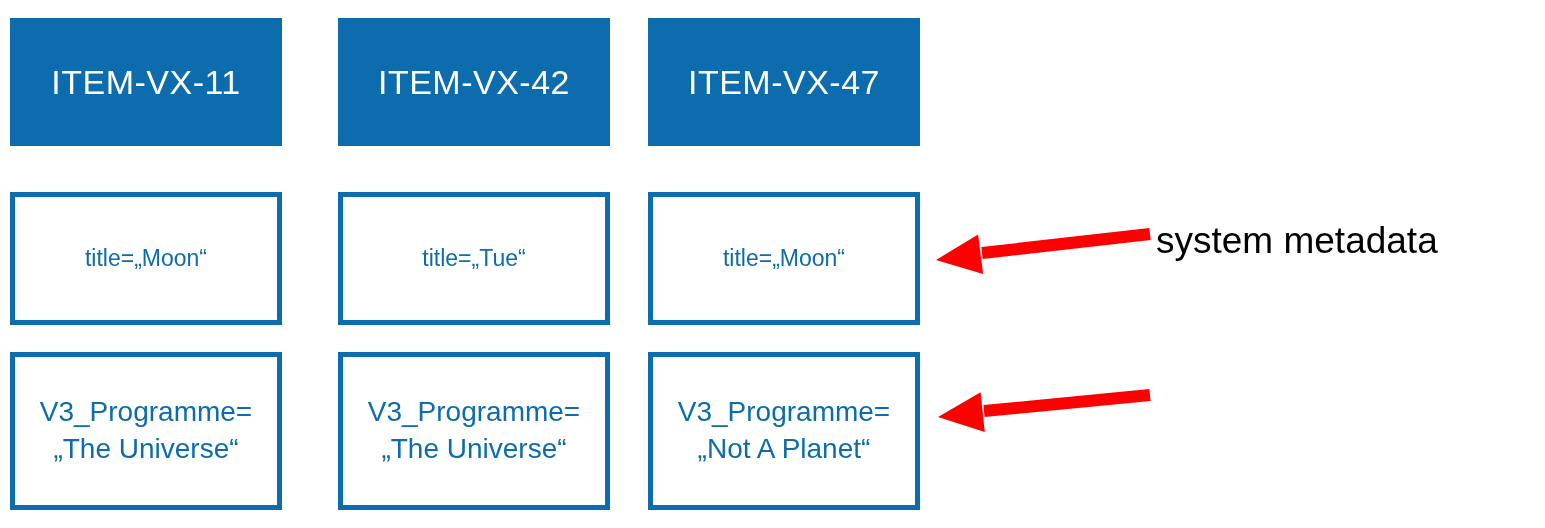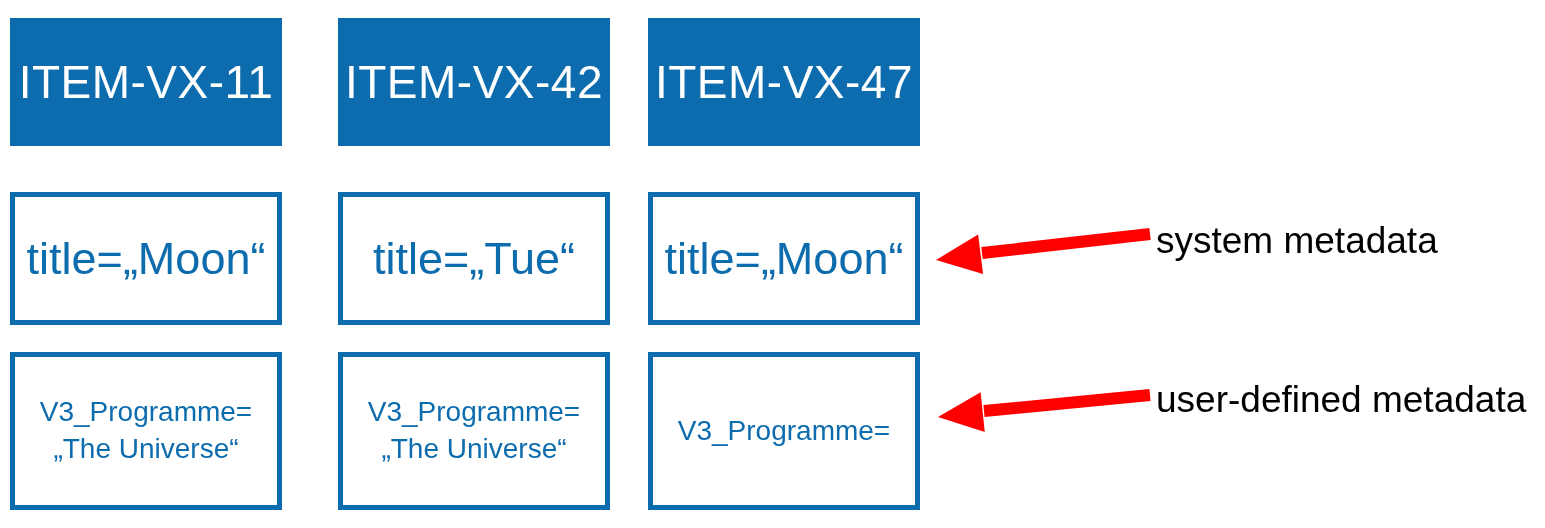--- a/index.html
+++ b/index.html
@@ -29,41 +29,41 @@
     position: absolute;
     left: 0;
     top: 18px;
     width: 272px;
     height: 128px;
     background: var(--brand-blue, #0C6CAD);
     display: flex;
     align-items: center;
     justify-content: center;
     color: #ffffff;
-    font-size: 46px;
+    font-size: 34px;
     letter-spacing: 0.5px;
   }
   .meta-box {
     position: absolute;
     left: 0;
     width: 272px;
     box-sizing: border-box;
     background: #ffffff;
     border: 5px solid var(--brand-blue, #0C6CAD);
     display: flex;
     flex-direction: column;
     align-items: center;
     justify-content: center;
     color: var(--brand-blue, #0C6CAD);
     text-align: center;
   }
   .meta-box.system {
     top: 192px;
     height: 133px;
-    font-size: 45px;
+    font-size: 23px;
   }
   .meta-box.user {
     top: 352px;
     height: 158px;
     font-size: 28px;
     line-height: 1.32;
   }
   .meta-line { display: block; }
 
   .arrow-layer {
@@ -127,30 +127,30 @@
 
   <div class="column col-3">
     <div class="header-box">
       <span>ITEM-VX-47</span>
     </div>
     <div class="meta-box system">
       <span>title=„Moon“</span>
     </div>
     <div class="meta-box user">
       <span class="meta-line">V3_Programme=</span>
+      <span class="meta-line">„Not A Planet“</span>
     </div>
   </div>
 
   <svg class="arrow-layer" viewBox="0 0 1545 528" aria-hidden="true">
     <g>
       <line class="arrow-shaft" x1="1150" y1="234" x2="982" y2="253"></line>
       <polygon class="arrow-head" points="936,260 978.1,234.5 983.1,274.1"></polygon>
     </g>
     <g>
       <line class="arrow-shaft" x1="1150" y1="395" x2="984" y2="411"></line>
       <polygon class="arrow-head" points="938,417 980.6,392.3 984.8,432.1"></polygon>
     </g>
   </svg>
 
   <div class="annotation system-label">system metadata</div>
-  <div class="annotation user-label">user-defined metadata</div>
 
 </div>
 
 </body></html>

